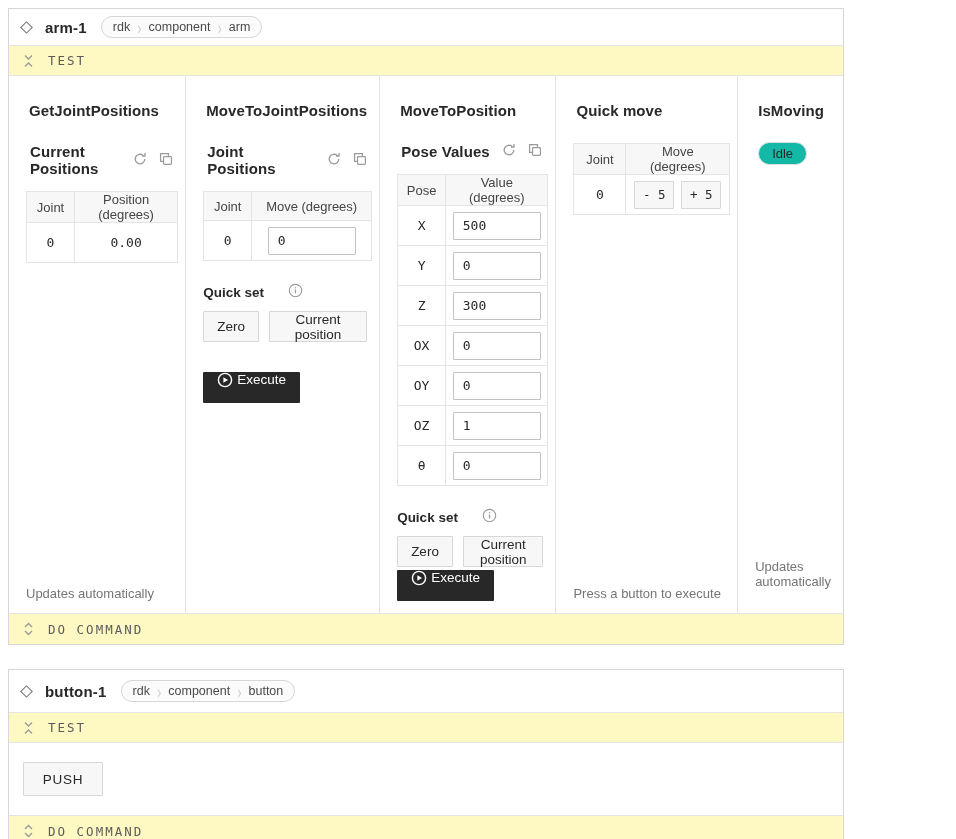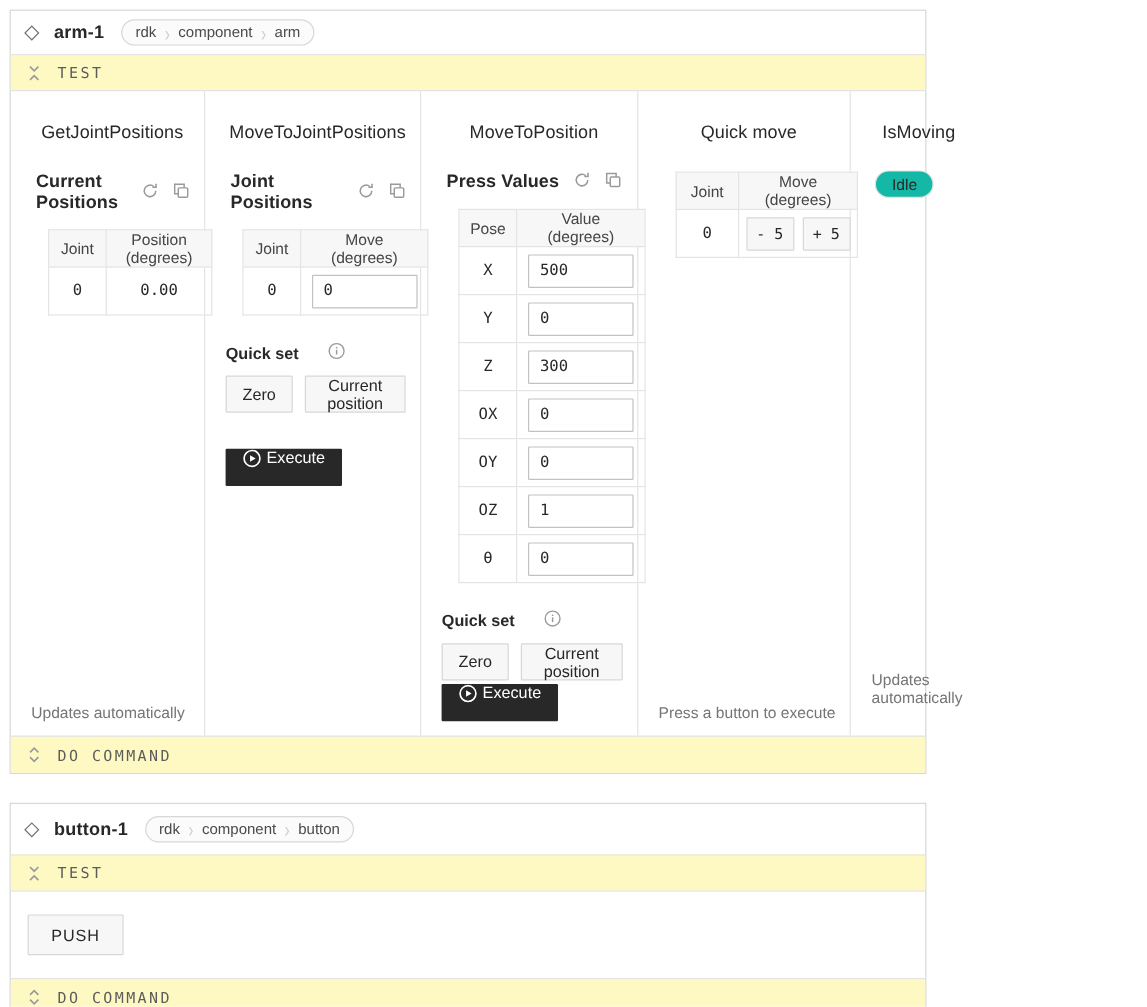--- a/index.html
+++ b/index.html
@@ -4,21 +4,21 @@
 <style>
   * { box-sizing: border-box; margin: 0; padding: 0; }
   html,body { background:#fff; }
   body {
     width: 956px; height: 839px;
     font-family: "Liberation Sans", sans-serif;
     color: #282828;
     font-size: 14px;
   }
   .page { padding: 8px; }
-  .card { width: 764px; border: 1px solid #d7d7d7; background: #fff; }
+  .card { width: 836px; border: 1px solid #d7d7d7; background: #fff; }
   .card + .card { margin-top: 24px; }
 
   
   .card-header { display:flex; align-items:center; gap:14px; height:36px; padding:0 13px; }
   .card2 .card-header { height:42px; }
   .diamond {
     width:9px; height:9px; border:1.5px solid #707070;
     transform: rotate(45deg); display:inline-block; flex:none;
   }
   .card-title { font-weight:bold; font-size:15px; letter-spacing:.2px; }
@@ -39,27 +39,27 @@
   .section-bar.bottom { border-bottom:none; }
   .chev-icon { flex:none; display:block; }
 
   
   .cols { display:flex; align-items:stretch; min-height:537px; }
   .col { display:flex; flex-direction:column; padding:12px; border-right:1px solid #e4e4e4; }
   .col:last-child { border-right:none; }
   .col1 { width:195px; } .col2 { width:194px; } .col3 { width:194px; } .col4 { width:200px; }
   .col5 { flex:1; padding:0; }
 
-  .col-title { font-size:15px; font-weight:normal; margin:14px 0 0 8px; letter-spacing:.1px;text-align:center; }
+  .col-title { font-size:15px; font-weight:bold; margin:14px 0 0 8px; letter-spacing:.1px; }
   .subtitle-row { display:flex; align-items:center; gap:12px; margin:24px 0 14px 9px; }
   .subtitle { font-size:15px; font-weight:bold; letter-spacing:.1px; }
   .icon-btn { background:none; border:none; cursor:pointer; display:flex; padding:0; }
 
   
-  table { border-collapse:collapse; width:100%; margin-left:19px;border-radius:23px; }
+  table { border-collapse:collapse; width:100%; margin-left:5px;border-radius:23px; }
   th {
     background:#f7f7f7; border:1px solid #e4e4e4; font-weight:normal;
     font-size:13px; color:#454545; height:29px; padding:0 8px; text-align:center;
   }
   td {
     border:1px solid #e4e4e4; text-align:center; height:40px;
     font-family:"DejaVu Sans Mono", monospace; font-size:13px; color:#282828;
   }
   .narrow { width:48px; }
   .qm-narrow { width:52px; }
@@ -237,21 +237,21 @@
                 <circle cx="8" cy="8" r="6.6" fill="none" stroke="#ffffff" stroke-width="1.4"></circle>
                 <path d="M6.4 5.3 L11 8 L6.4 10.7 Z" fill="#ffffff"></path>
               </svg></span>
           <span>Execute</span>
         </button>
       </div>
 
       <div class="col col3">
         <div class="col-title">MoveToPosition</div>
         <div class="subtitle-row">
-          <span class="subtitle">Press Values</span>
+          <span class="subtitle">Pose Values</span>
           <button class="icon-btn">
               <span><svg width="14" height="14" viewBox="0 0 16 16" fill="none" stroke="#9a9a9a" stroke-width="1.5">
                   <path d="M13.5 8 A5.5 5.5 0 1 1 11.6 3.9"></path>
                   <path d="M13.7 1.2 L13.7 4.6 L10.3 4.6"></path>
                 </svg></span>
             </button>
           <button class="icon-btn">
               <span><svg width="14" height="14" viewBox="0 0 16 16" fill="none" stroke="#9a9a9a" stroke-width="1.4">
                   <rect x="5.2" y="5.2" width="9" height="9" rx="1"></rect>
                   <path d="M10.8 5.2 V1.8 H1.8 V10.8 H5.2"></path>

